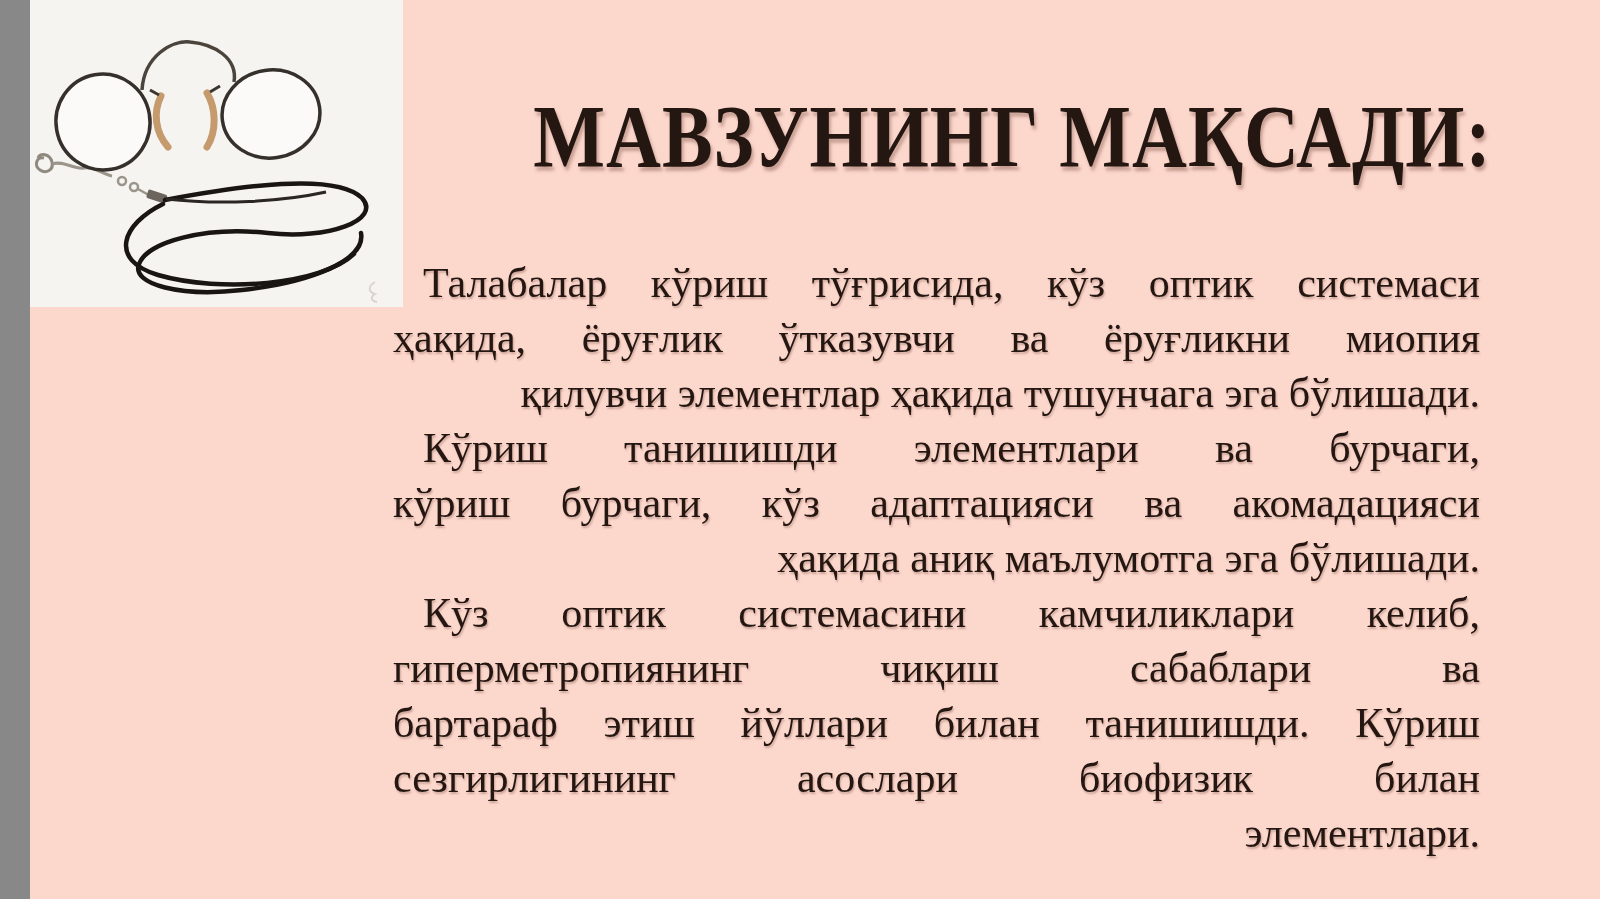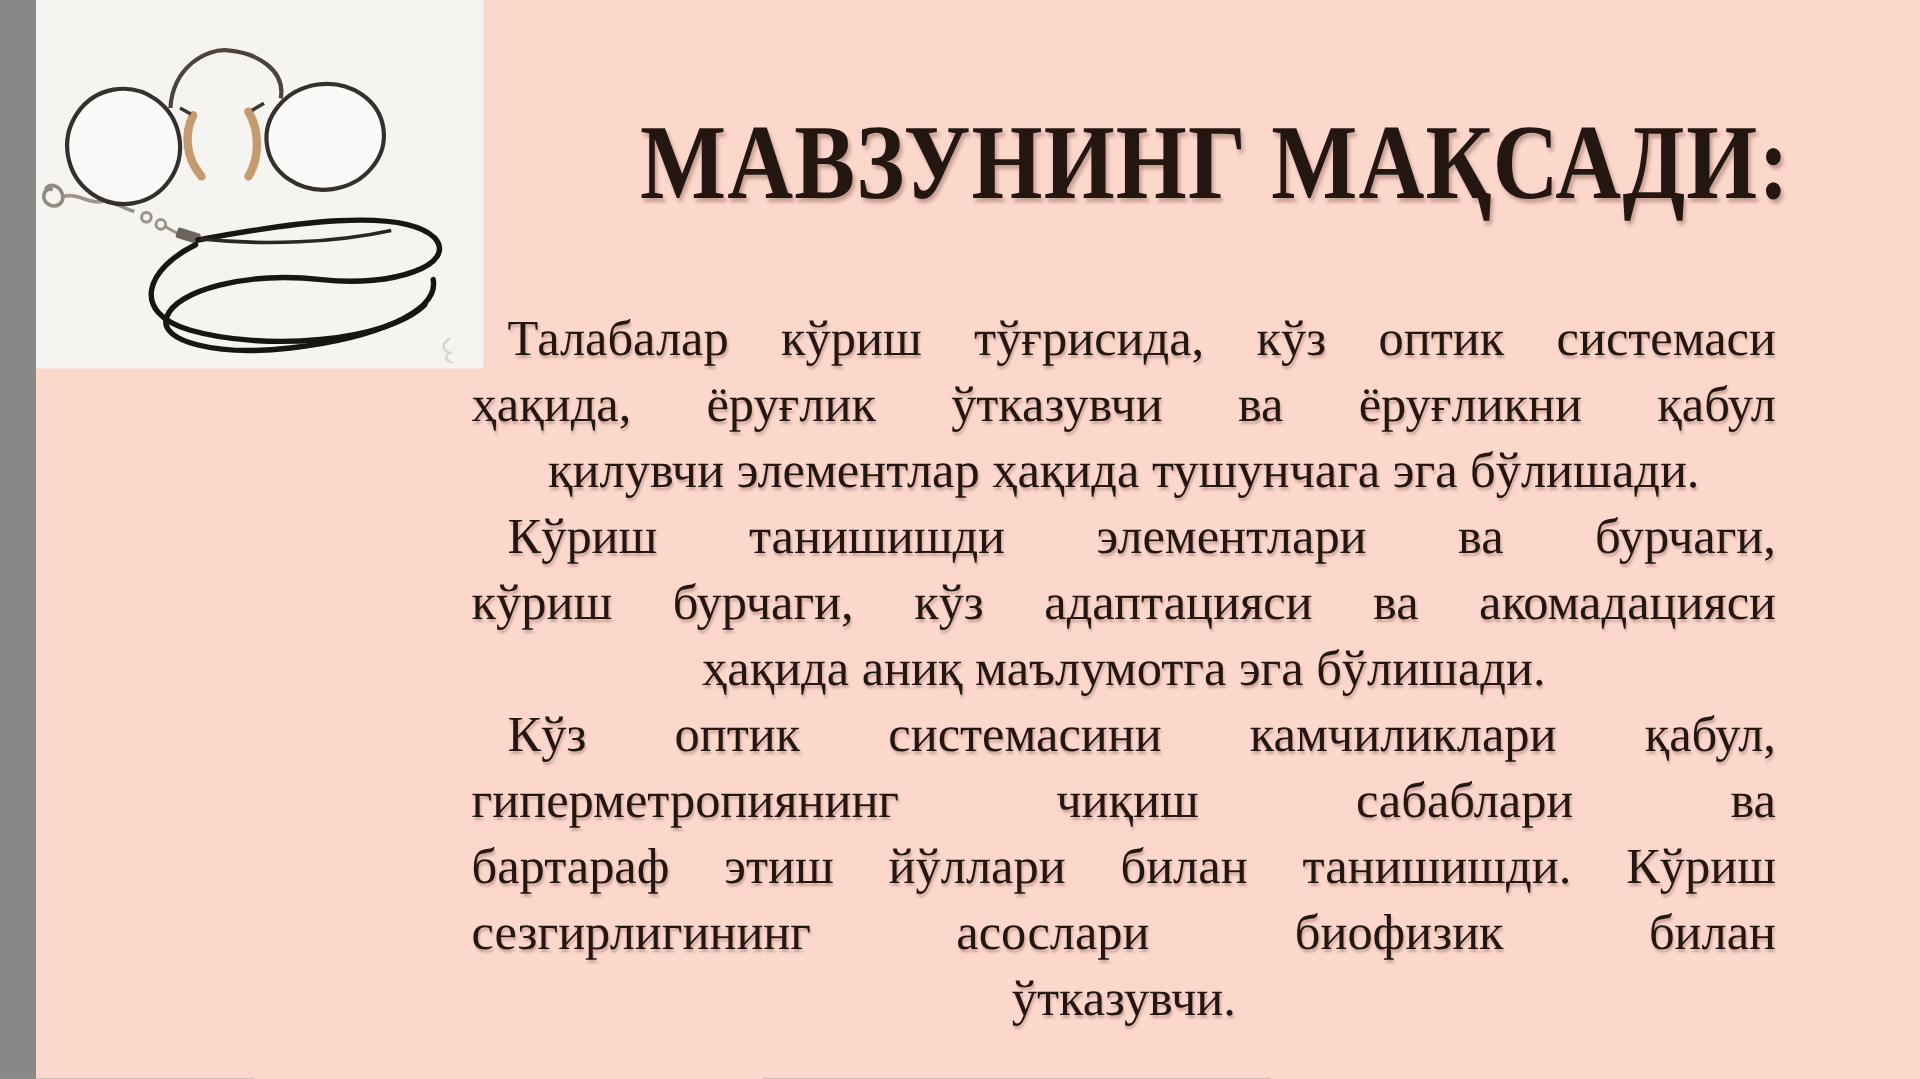--- a/index.html
+++ b/index.html
@@ -39,21 +39,21 @@
     position: absolute;
     left: 363px; top: 256px;
     width: 1087px;
     font-size: 42px;
     color: #241611;
     text-shadow: 1px 2px 2px rgba(110, 62, 50, 0.33);
   }
   .line { height: 55px; line-height: 55px; white-space: nowrap; }
   .line.just { display: flex; justify-content: space-between; }
   .line.indent { padding-left: 30px; text-align: right; }
-  .line.last { text-align: center; }
+  .line.last { text-align: right; }
 </style>
 </head>
 <body>
 
 <div class="slide">
 
   <div class="photo">
     <svg viewBox="0 0 373 307" xmlns="http://www.w3.org/2000/svg">
 
       <rect x="0" y="0" width="373" height="307" fill="#f6f4f0"></rect>
@@ -96,21 +96,21 @@
         <span>кўз</span>
         <span>оптик</span>
         <span>системаси</span>
       </div>
       <div class="line just">
         <span>ҳақида,</span>
         <span>ёруғлик</span>
         <span>ўтказувчи</span>
         <span>ва</span>
         <span>ёруғликни</span>
-        <span>қабул</span>
+        <span>миопия</span>
       </div>
       <div class="line last">қилувчи элементлар ҳақида тушунчага эга бўлишади.</div>
       <div class="line just indent">
         <span>Кўриш</span>
         <span>танишишди</span>
         <span>элементлари</span>
         <span>ва</span>
         <span>бурчаги,</span>
       </div>
       <div class="line just">
@@ -120,21 +120,21 @@
         <span>адаптацияси</span>
         <span>ва</span>
         <span>акомадацияси</span>
       </div>
       <div class="line last">ҳақида аниқ маълумотга эга бўлишади.</div>
       <div class="line just indent">
         <span>Кўз</span>
         <span>оптик</span>
         <span>системасини</span>
         <span>камчиликлари</span>
-        <span>қабул,</span>
+        <span>келиб,</span>
       </div>
       <div class="line just">
         <span>гиперметропиянинг</span>
         <span>чиқиш</span>
         <span>сабаблари</span>
         <span>ва</span>
       </div>
       <div class="line just">
         <span>бартараф</span>
         <span>этиш</span>
@@ -142,16 +142,16 @@
         <span>билан</span>
         <span>танишишди.</span>
         <span>Кўриш</span>
       </div>
       <div class="line just">
         <span>сезгирлигининг</span>
         <span>асослари</span>
         <span>биофизик</span>
         <span>билан</span>
       </div>
-      <div class="line last">ўтказувчи.</div>
+      <div class="line last">элементлари.</div>
     </div>
 
 </div>
 
 </body></html>

